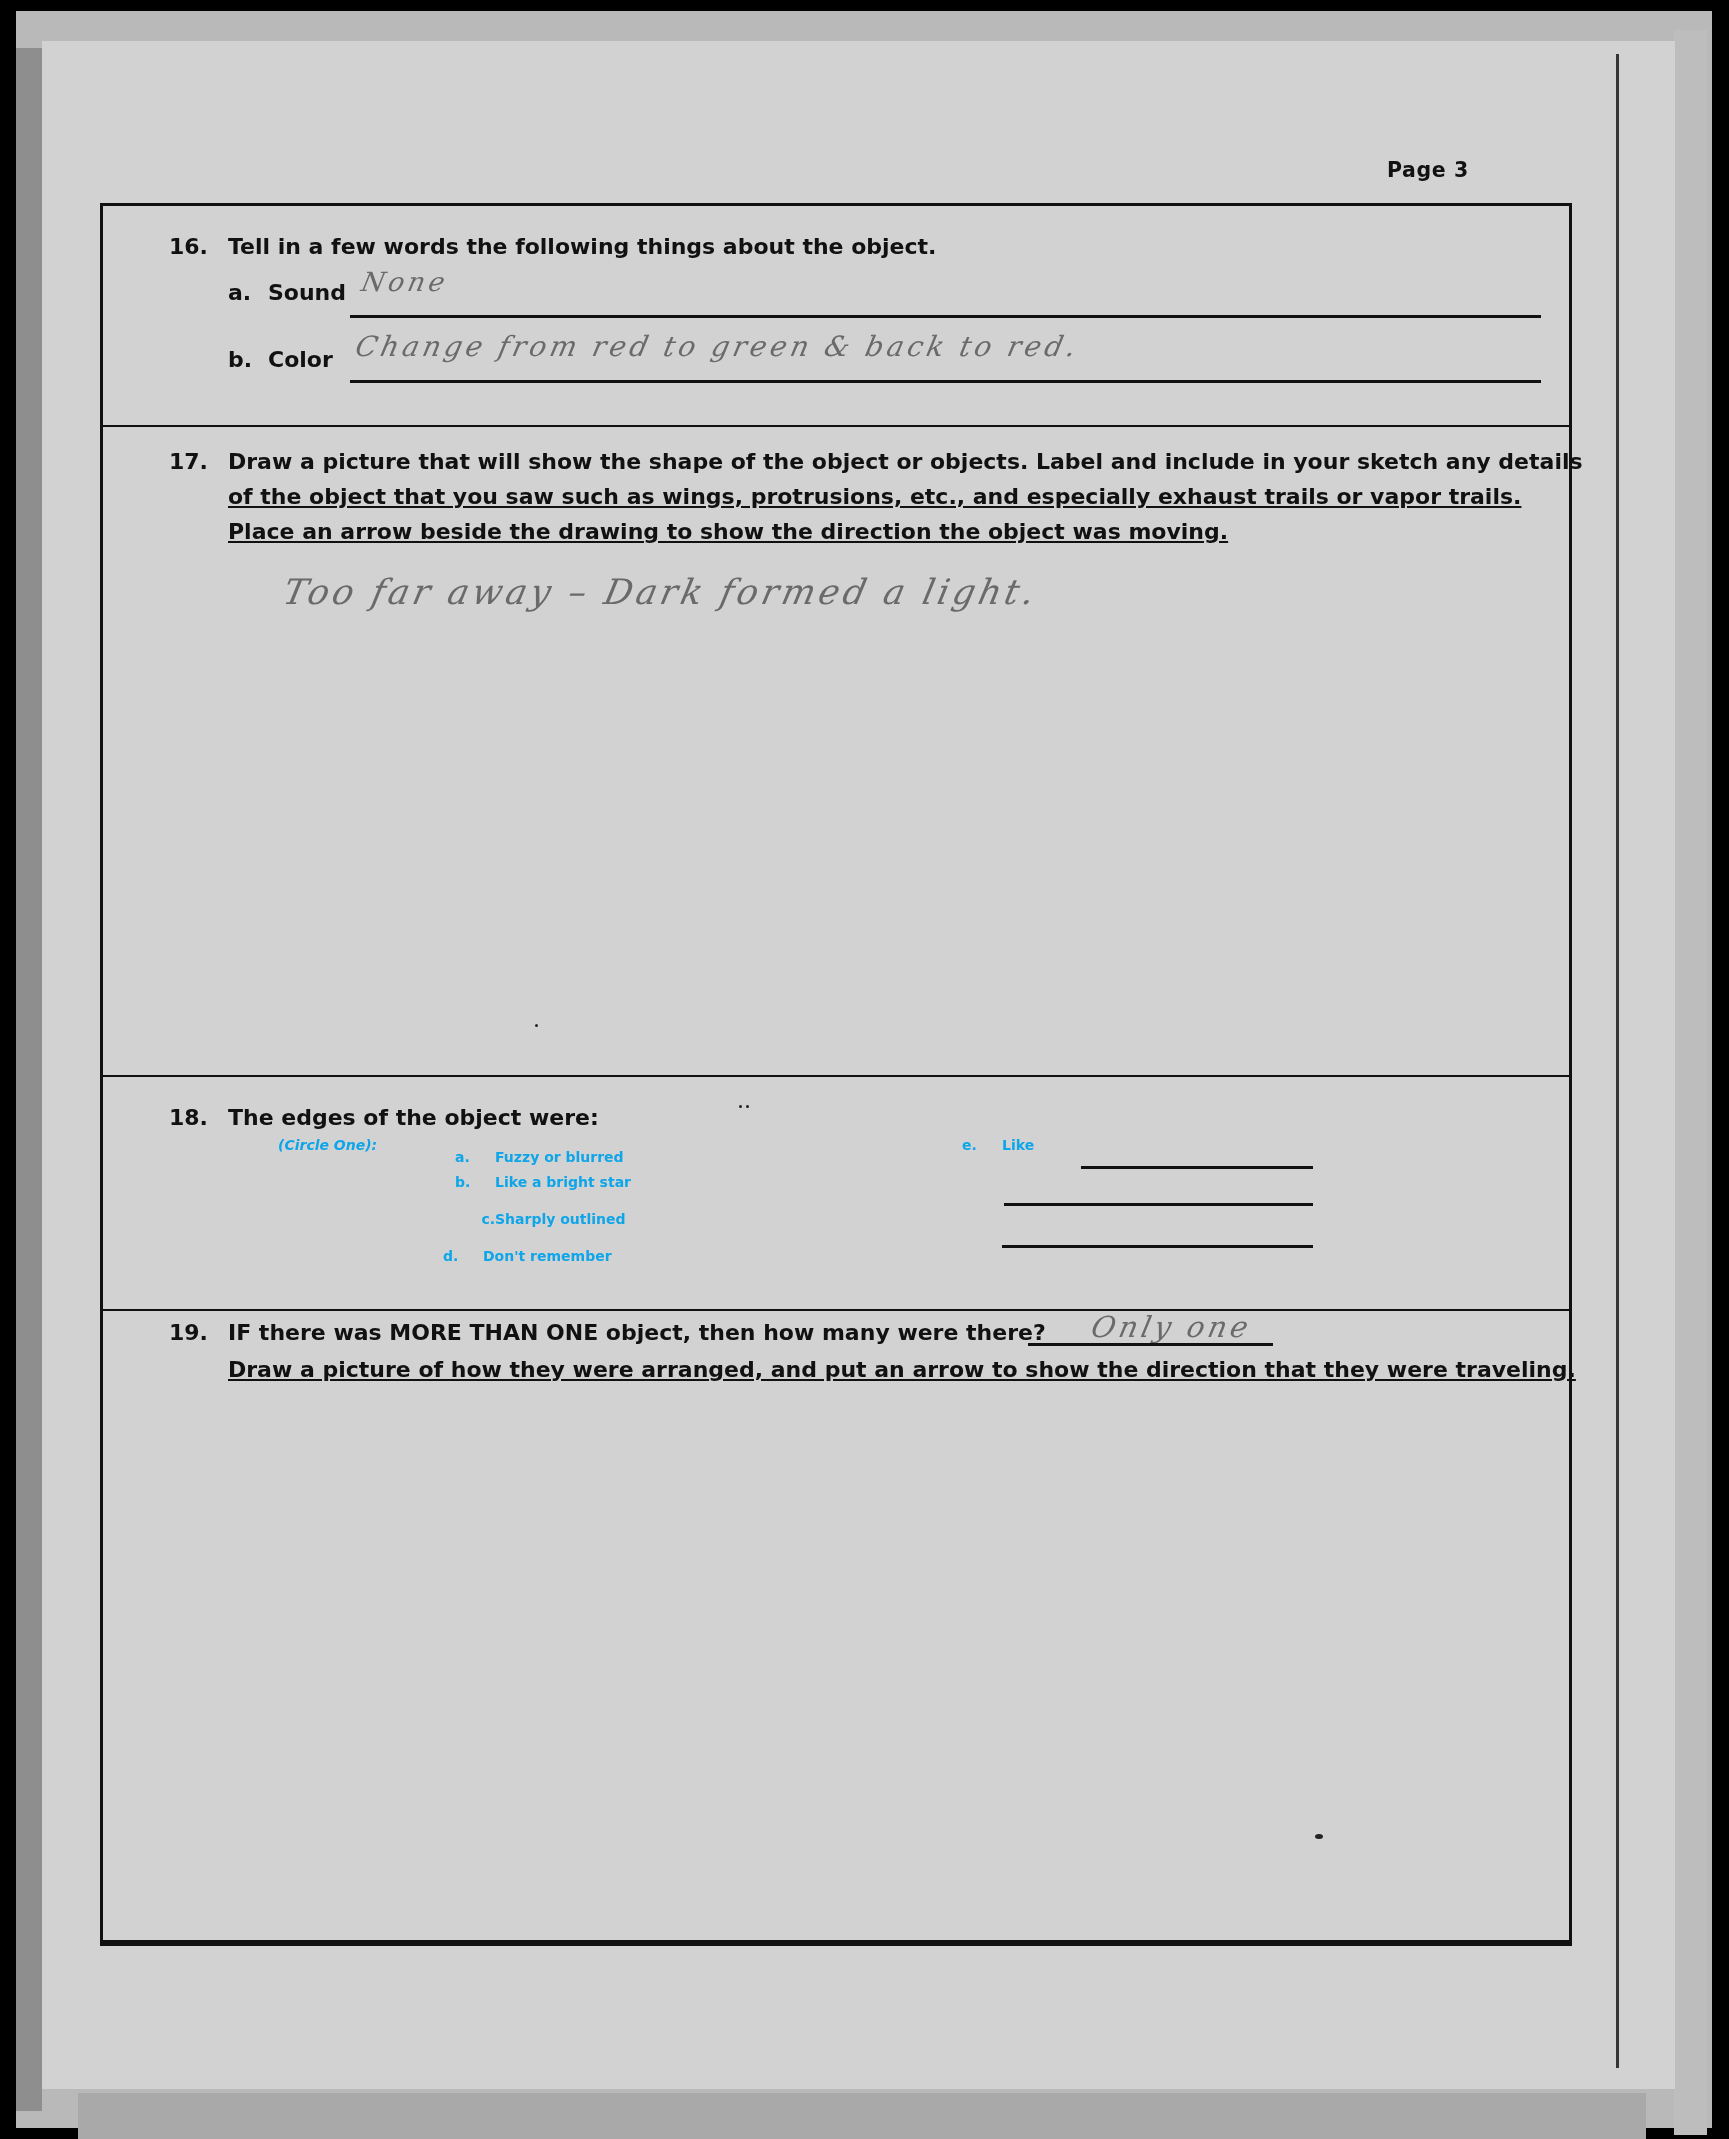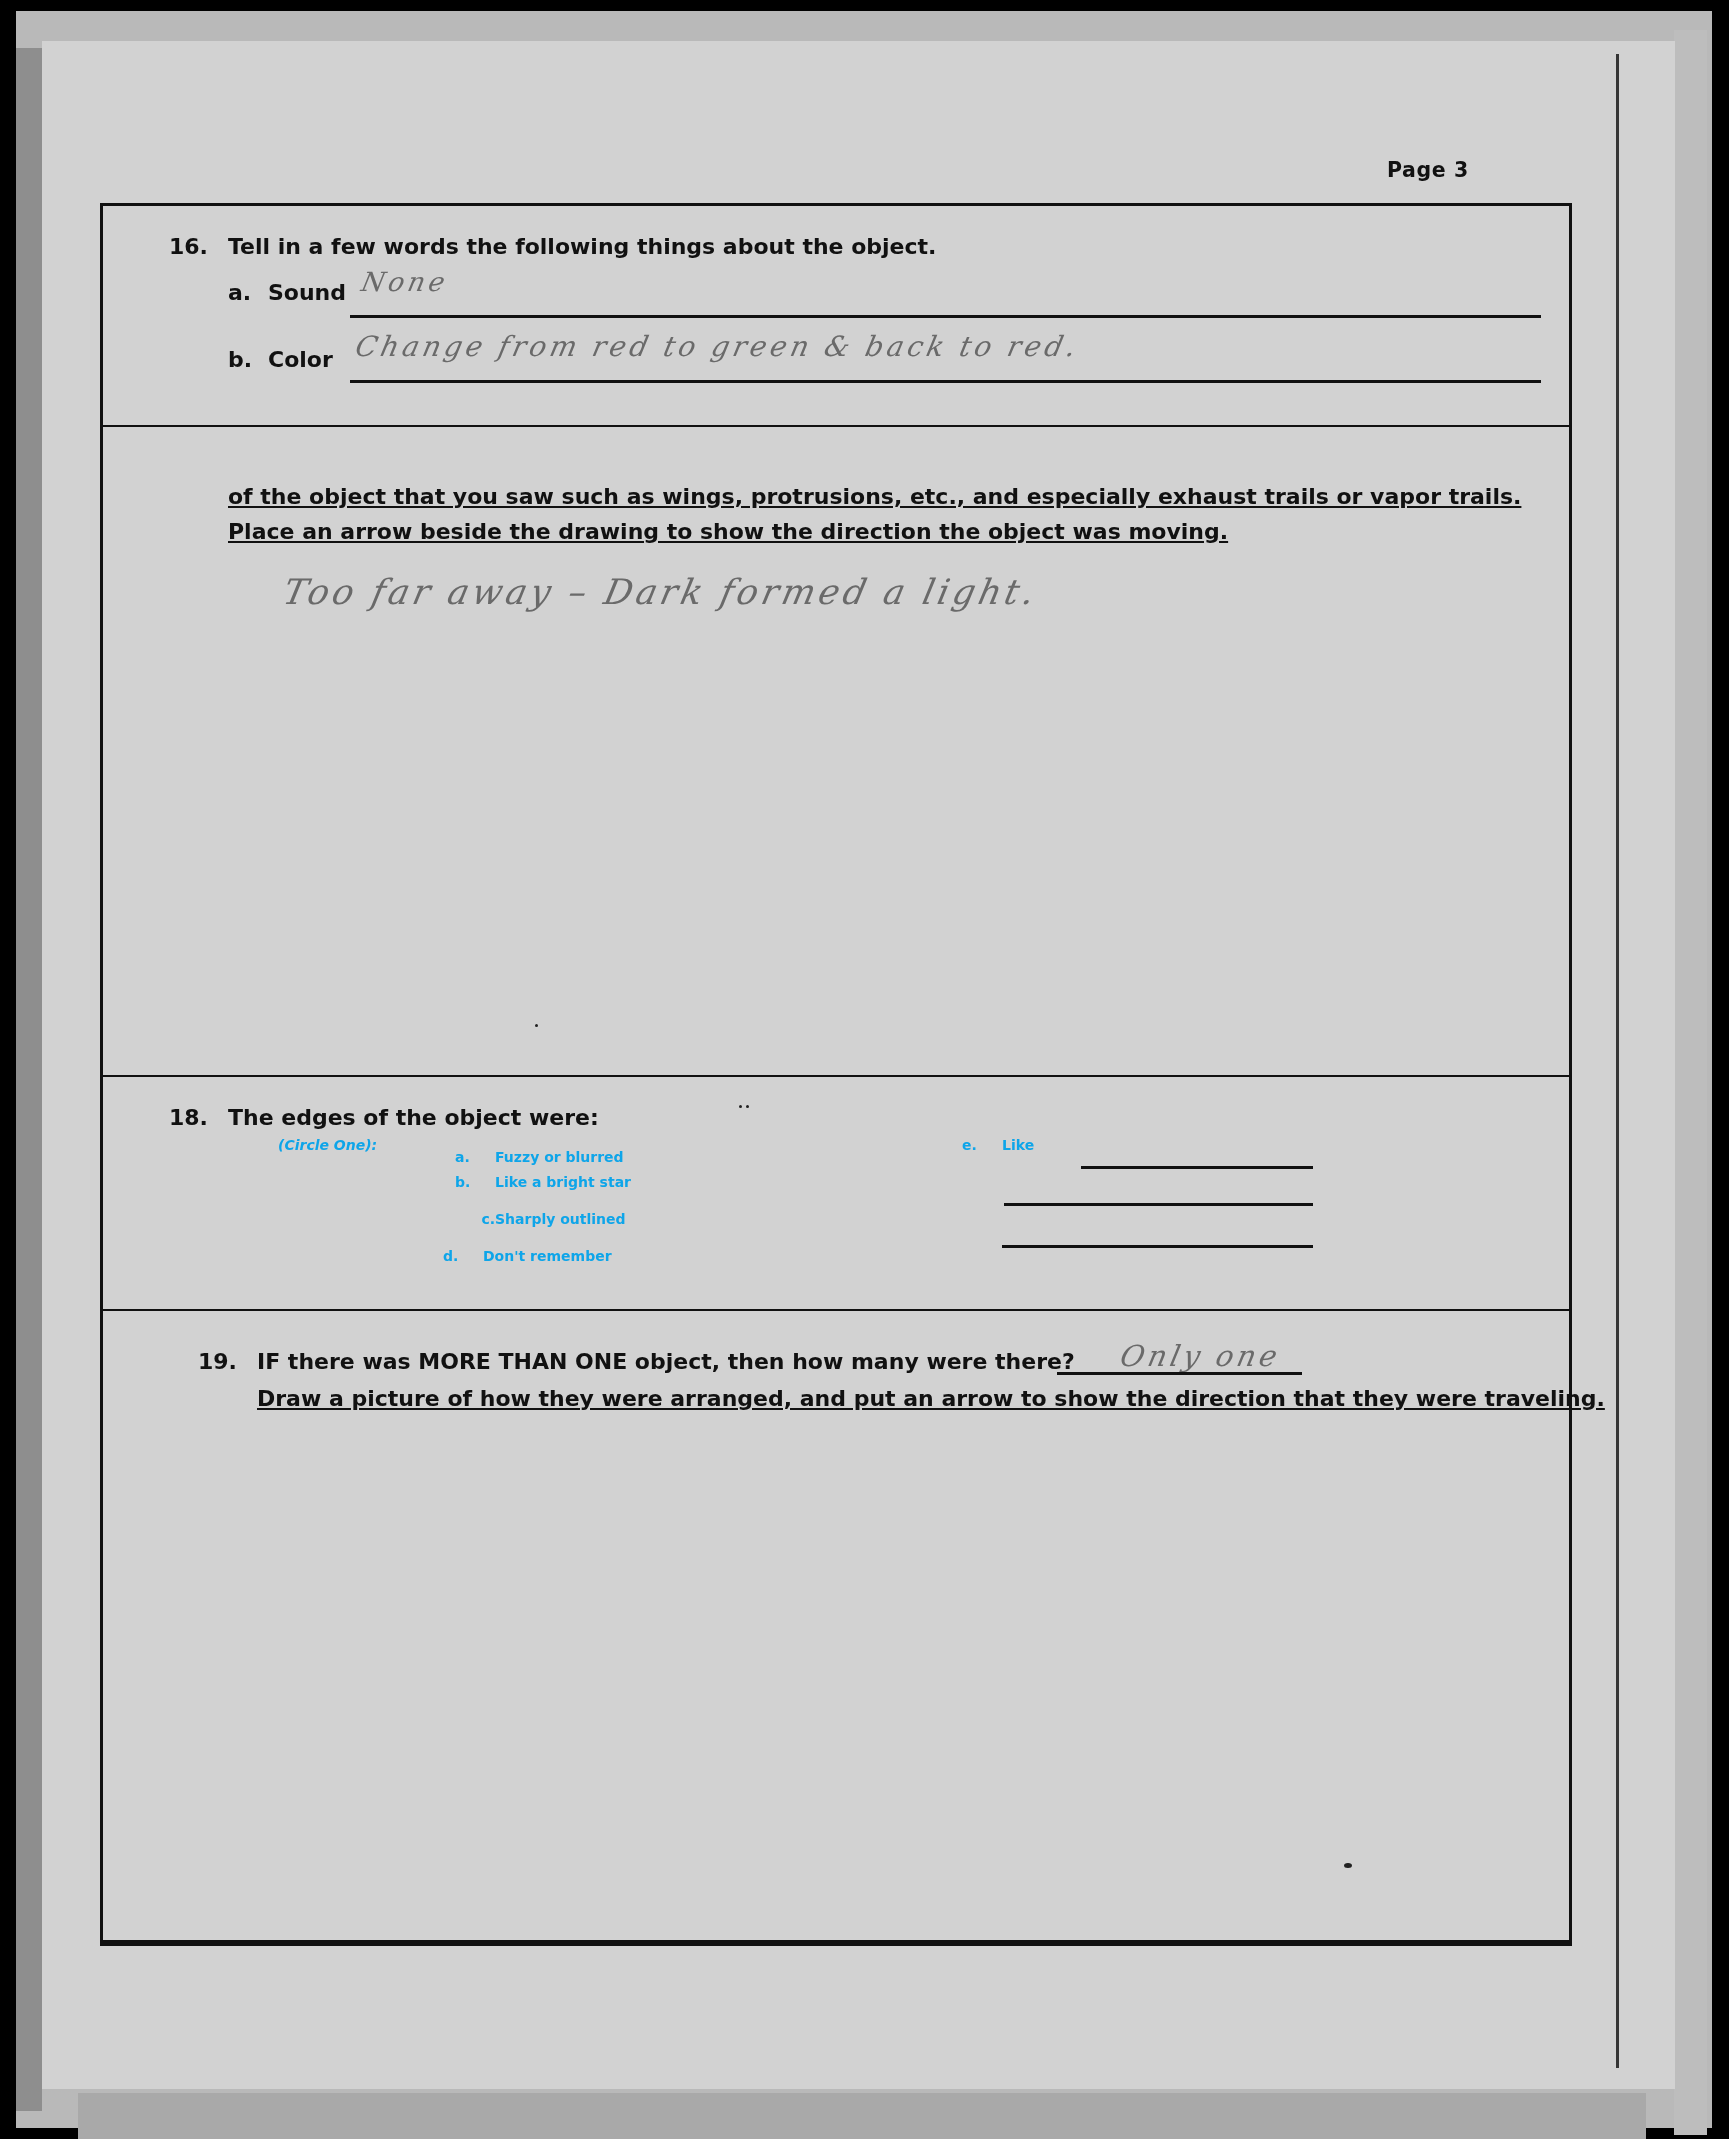--- a/index.html
+++ b/index.html
@@ -70,21 +70,21 @@
     .section {
       position: absolute;
       left: 0; right: 0;
       border-bottom: 2.4px solid #111;
       box-sizing: border-box;
     }
     .section:last-child { border-bottom: none; }
     .s16 { top: 0; height: 221px; }
     .s17 { top: 221px; height: 650px; }
     .s18 { top: 871px; height: 234px; }
-    .s19 { top: 1120px; height: 631px; margin-left: 29px; }
+    .s19 { top: 1091px; height: 631px; }
 
     .q {
       position: absolute;
       font-size: 22px;
       font-weight: bold;
       color: #111;
       line-height: 35px;
       white-space: nowrap;
     }
     .qnum {
@@ -154,20 +154,23 @@
     <div class="line" style="left:247px; top:109px; width:1191px;"></div>
 
     <div class="field-row" style="left:125px; top:141px;">
       <span class="opt-letter">b.</span><span>Color</span>
     </div>
     <div class="handwriting" style="left:253px; top:124px; font-size:28px;">Change from red to green &amp; back to red.</div>
     <div class="line" style="left:247px; top:174px; width:1191px;"></div>
   </div>
 
   <div class="section s17">
+    <div class="q" style="left:66px; top:17px;">
+      <span class="qnum">17.</span><span>Draw a picture that will show the shape of the object or objects.  Label and include in your sketch any details</span>
+    </div>
     <div class="q indent" style="left:66px; top:52px;">of the object that you saw such as wings, protrusions, etc., and especially exhaust trails or vapor trails.</div>
     <div class="q indent" style="left:66px; top:87px;">Place an arrow beside the drawing to show the direction the object was moving.</div>
     <div class="handwriting" style="left:181px; top:145px; font-size:35px;">Too far away – Dark formed a light.</div>
     <div class="speck" style="left:432px; top:597px; width:3px; height:3px;"></div>
   </div>
 
   <div class="section s18">
     <div class="q" style="left:66px; top:23px;">
       <span class="qnum">18.</span><span>The edges of the object were:</span>
     </div>

